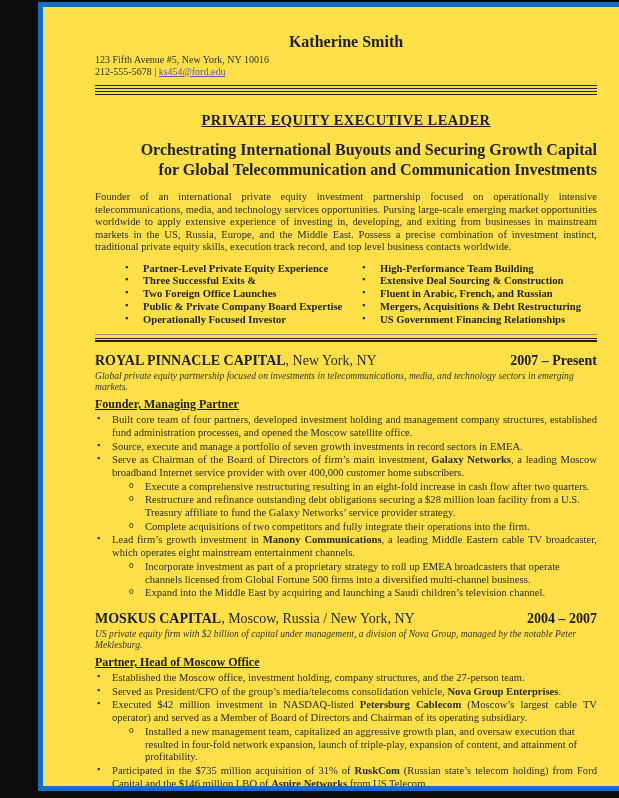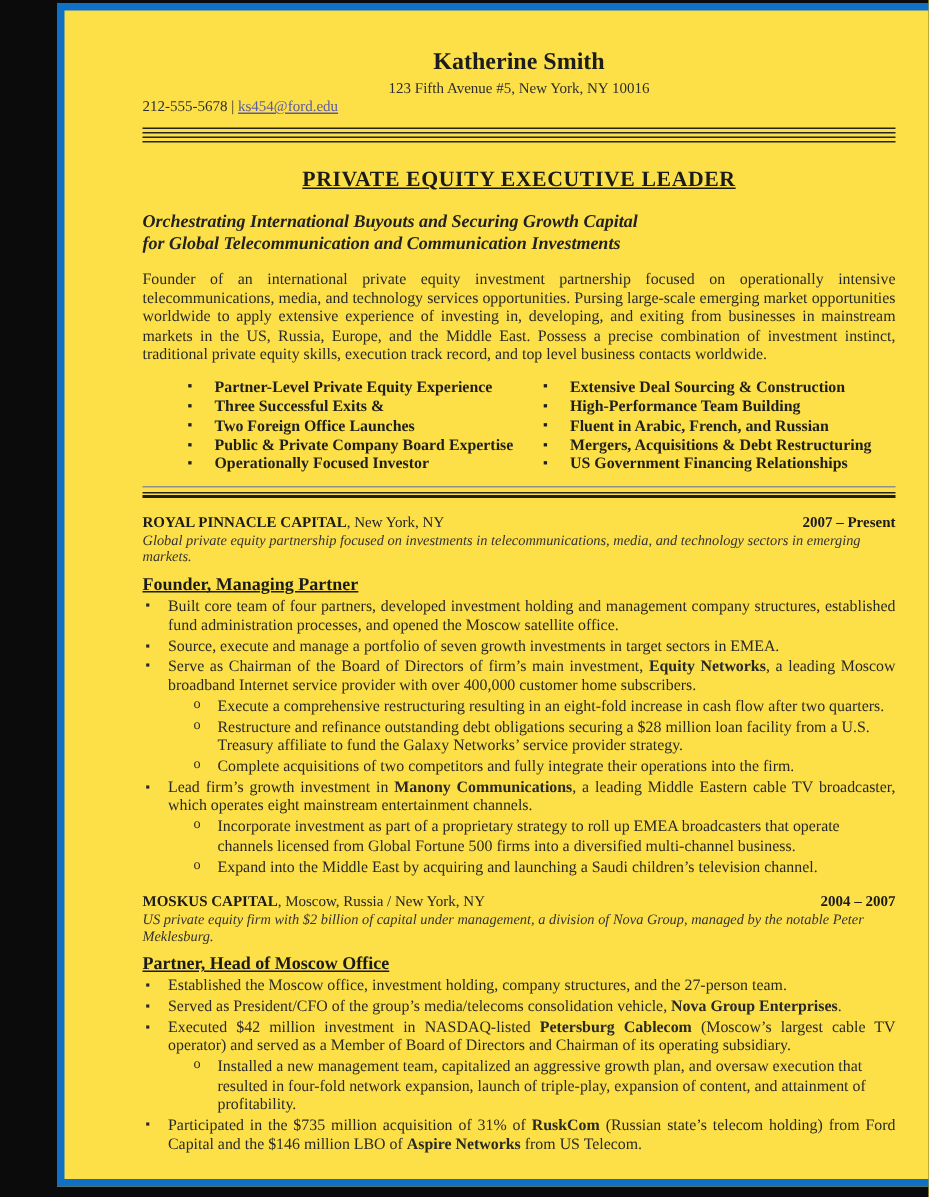--- a/index.html
+++ b/index.html
@@ -15,41 +15,41 @@
     border:5px solid #1070c6;
     padding:26px 50px 0 52px;
     color:#262626;
     overflow:hidden;
     margin-left:35px;
   }
   .b { font-weight:bold; }
 
   
   .name { text-align:center; font-size:16px; font-weight:bold; color:#1d1d1d; }
-  .addr { text-align:center; font-size:10px; margin-top:3px; color:#2e2e2e; }
+  .addr { font-size:10px; margin-top:3px; color:#2e2e2e; }
   .contact { text-align:left; font-size:10px; margin-top:1px; color:#2e2e2e; }
   .email { color:#5a5aa8; text-decoration:underline; cursor:pointer; }
 
   
   .sep { margin-top:8px; }
   .sep .l { height:1px; background:#242424; }
   .sep1 .l + .l { margin-top:2px; }
   .sep1 .l4 { margin-top:4px; }
   .sep2 { margin-top:7px; }
   .sep2 .lt { height:1px; background:#8f8f8f; }
   .sep2 .lm { height:1px; background:#242424; margin-top:3px; }
   .sep2 .lb { height:2px; background:#1d1d1d; margin-top:1px; }
 
   
   .title {
     text-align:center; font-size:14.5px; font-weight:bold; color:#1b1b1b;
     text-decoration:underline; letter-spacing:.4px; margin-top:17px;
   }
   .subtitle {
-    text-align:left; font-size:12px; font-weight:bold; font-style:italic;
+    text-align:right; font-size:16px; font-weight:bold; 
     color:#222; margin-top:11px; line-height:1.22;
   }
 
   
   .summary {
     margin-top:12px; font-size:10.6px; line-height:1.18;
     text-align:justify; color:#292929;font-family:Liberation Serif, serif;
   }
 
   
@@ -60,21 +60,21 @@
   .highlights li {
     position:relative; padding-left:20px; font-size:10.6px; font-weight:bold;
     color:#1f1f1f; line-height:1.22;
   }
   .highlights li::before {
     content:"▪"; position:absolute; left:2px; top:-1px; font-size:9px;
   }
 
   
   .job { margin-top:11px; }
-  .job-head { display:flex; justify-content:space-between; align-items:baseline; font-size:10px; }
+  .job-head { display:flex; justify-content:space-between; align-items:baseline; font-size:14px; }
   .job-co { font-weight:bold; color:#1b1b1b; }
   .job-loc { font-weight:normal; color:#262626; }
   .job-dates { font-weight:bold; color:#1b1b1b; white-space:nowrap; }
   .job-desc { font-size:9.6px; font-style:italic; color:#333; margin-top:1px; }
   .job-role {
     font-size:12px; font-weight:bold; color:#1b1b1b;
     text-decoration:underline; margin-top:5px; margin-bottom:2px;
   }
   .bullets { list-style:none;font-family:Liberation Serif, serif; }
   .bullets li { position:relative; font-size:10.6px; line-height:1.2; color:#292929; }
@@ -112,22 +112,22 @@
 
   <div class="highlights">
     <ul id="hl-left">
         <li>Partner-Level Private Equity Experience</li>
         <li>Three Successful Exits &amp;</li>
         <li>Two Foreign Office Launches</li>
         <li>Public &amp; Private Company Board Expertise</li>
         <li>Operationally Focused Investor</li>
       </ul>
     <ul id="hl-right">
+        <li>High-Performance Team Building</li>
         <li>Extensive Deal Sourcing &amp; Construction</li>
-        <li>High-Performance Team Building</li>
         <li>Fluent in Arabic, French, and Russian</li>
         <li>Mergers, Acquisitions &amp; Debt Restructuring</li>
         <li>US Government Financing Relationships</li>
       </ul>
   </div>
 
   <div class="sep sep2">
     <div class="lt"></div>
       <div class="lm"></div>
       <div class="lb"></div>
@@ -136,22 +136,22 @@
   <section id="jobs">
       <div class="job">
         <div class="job-head">
           <span><span class="job-co">ROYAL PINNACLE CAPITAL</span><span class="job-loc">, New York, NY</span></span>
           <span class="job-dates">2007 – Present</span>
         </div>
         <div class="job-desc">Global private equity partnership focused on investments in telecommunications, media, and technology sectors in emerging markets.</div>
         <div class="job-role">Founder, Managing Partner</div>
         <ul class="bullets">
           <li class="l1"><span>Built core team of four partners, developed investment holding and management company structures, established fund administration processes, and opened the Moscow satellite office.</span></li>
-          <li class="l1"><span>Source, execute and manage a portfolio of seven growth investments in target sectors in EMEA.</span></li>
-          <li class="l1"><span>Serve as Chairman of the Board of Directors of firm’s main investment, </span><span class="b">Equity Networks</span><span>, a leading Moscow broadband Internet service provider with over 400,000 customer home subscribers.</span></li>
+          <li class="l1"><span>Source, execute and manage a portfolio of seven growth investments in record sectors in EMEA.</span></li>
+          <li class="l1"><span>Serve as Chairman of the Board of Directors of firm’s main investment, </span><span class="b">Galaxy Networks</span><span>, a leading Moscow broadband Internet service provider with over 400,000 customer home subscribers.</span></li>
           <li class="l2"><span>Execute a comprehensive restructuring resulting in an eight-fold increase in cash flow after two quarters.</span></li>
           <li class="l2"><span>Restructure and refinance outstanding debt obligations securing a $28 million loan facility from a U.S. Treasury affiliate to fund the Galaxy Networks’ service provider strategy.</span></li>
           <li class="l2"><span>Complete acquisitions of two competitors and fully integrate their operations into the firm.</span></li>
           <li class="l1"><span>Lead firm’s growth investment in </span><span class="b">Manony Communications</span><span>, a leading Middle Eastern cable TV broadcaster, which operates eight mainstream entertainment channels.</span></li>
           <li class="l2"><span>Incorporate investment as part of a proprietary strategy to roll up EMEA broadcasters that operate channels licensed from Global Fortune 500 firms into a diversified multi-channel business.</span></li>
           <li class="l2"><span>Expand into the Middle East by acquiring and launching a Saudi children’s television channel.</span></li>
         </ul>
       </div>
       <div class="job">
         <div class="job-head">

